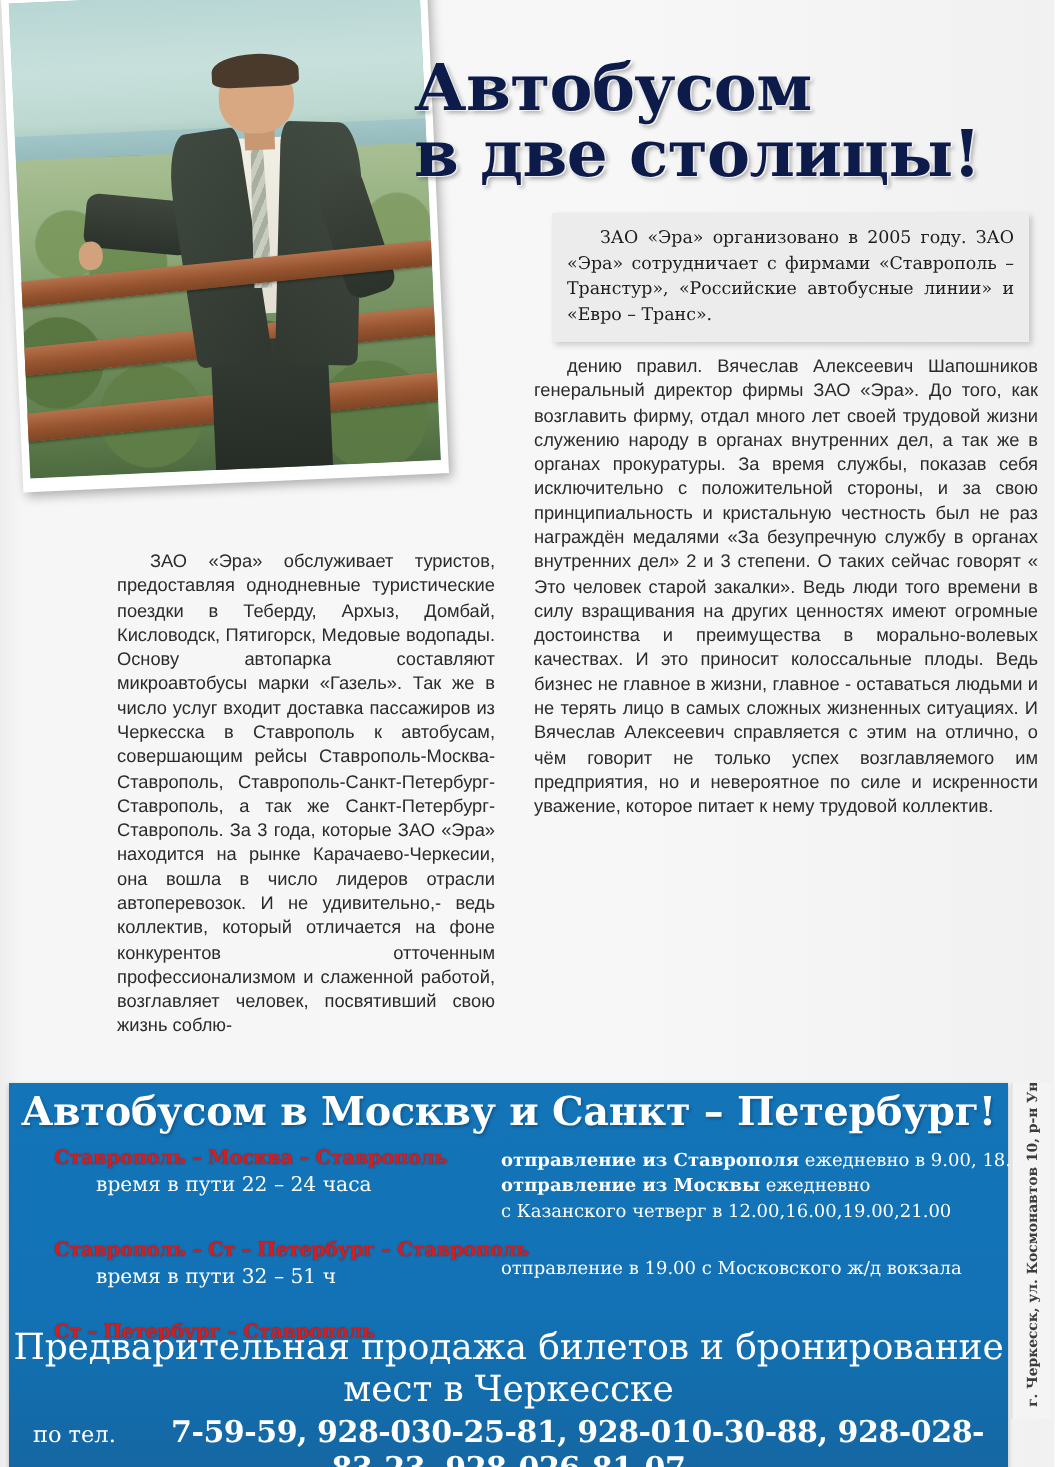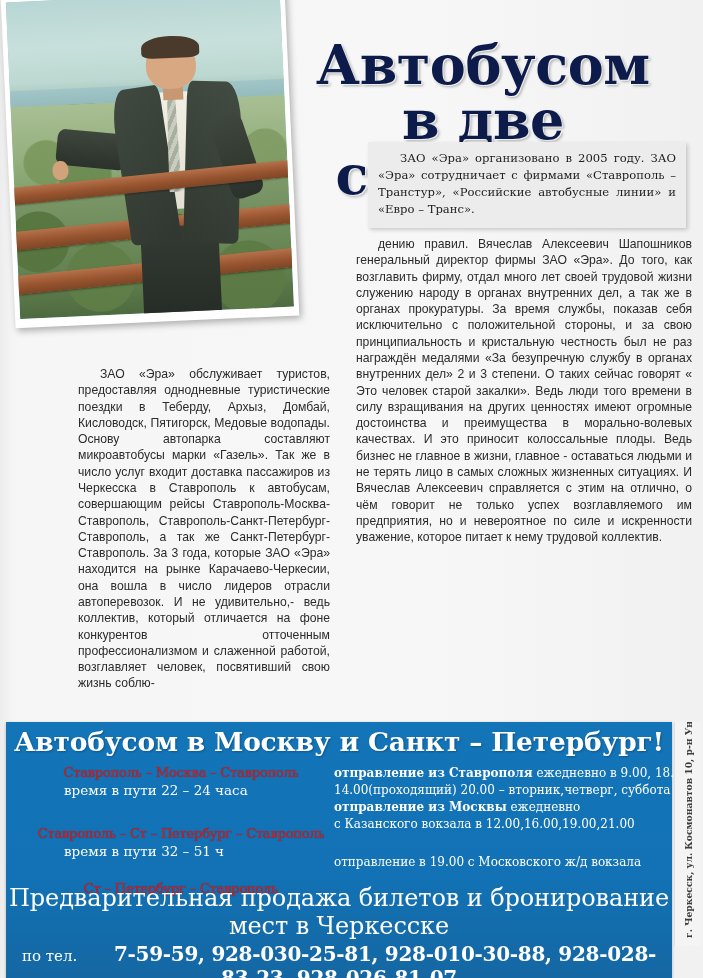--- a/index.html
+++ b/index.html
@@ -151,24 +151,24 @@
     background: linear-gradient(180deg,#333b33 0%, #252c26 100%);
     border-radius: 6px 6px 3px 3px;
   }
 
   
   .headline {
     position: absolute;
     left: 276px;
     top: 38px;
     width: 414px;
-    text-align: center;
+    text-align: left;
     font-family: "DejaVu Serif", serif;
     font-weight: bold;
-    font-size: 54px;
+    font-size: 43px;
     line-height: 1.02;
     color: #0d1b4a;
     letter-spacing: -0.4px;
     text-shadow:
       1px 1px 0 rgba(255,255,255,.75),
       2px 2px 3px rgba(0,0,0,.30);
   }
   .headline .l1 { display: block; }
   .headline .l2 { display: block; }
 
@@ -239,27 +239,26 @@
     color: #ffffff;
   }
   .sched-right {
     position: absolute; left: 328px; top: 0; width: 332px;
     font-family: "DejaVu Serif", serif;
     color: #ffffff;
     font-size: 12px;
     line-height: 1.42;
   }
   .route {
-    font-weight: normal;
+    font-weight: bold;
     font-size: 13px;
     color: #cf1f21;
     text-shadow: 0 0 1px rgba(120,0,0,.7);
     letter-spacing: -0.2px;
     white-space: nowrap;
-    text-align: center;
   }
   .dur {
     font-size: 13.5px;
     color: #ffffff;
     padding-left: 28px;
     margin-top: 2px;
   }
   .sched-right .b { font-weight: bold; margin-top: 24px; }
   .sr-line { white-space: nowrap; }
   .sr-gap-a { margin-top: 15px; }
@@ -384,27 +383,24 @@
         <div class="s-blk3">
           <div class="route">Ст – Петербург – Ставрополь</div>
         </div>
       </div>
 
       <div class="sched-right">
         <div class="sr-line">
           <span class="b">отправление из Ставрополя</span><span> ежедневно в 9.00, 18.00,</span>
         </div>
         <div class="sr-line">
-          <span>14.00(проходящий) 20.00 – вторник,четверг, суббота</span>
+          <span class="b">отправление из Москвы</span><span> ежедневно</span>
         </div>
         <div class="sr-line">
-          <span class="b">отправление из Москвы</span><span> ежедневно</span>
-        </div>
-        <div class="sr-line">
-          <span>с Казанского вокзала в 12.00,16.00,19.00,21.00</span>
+          <span>с Казанского четверг в 12.00,16.00,19.00,21.00</span>
         </div>
 
 
         <div class="sr-line sr-gap-b">
           <span>отправление в 19.00 с Московского ж/д вокзала</span>
         </div>
       </div>
 
     </div>
 

